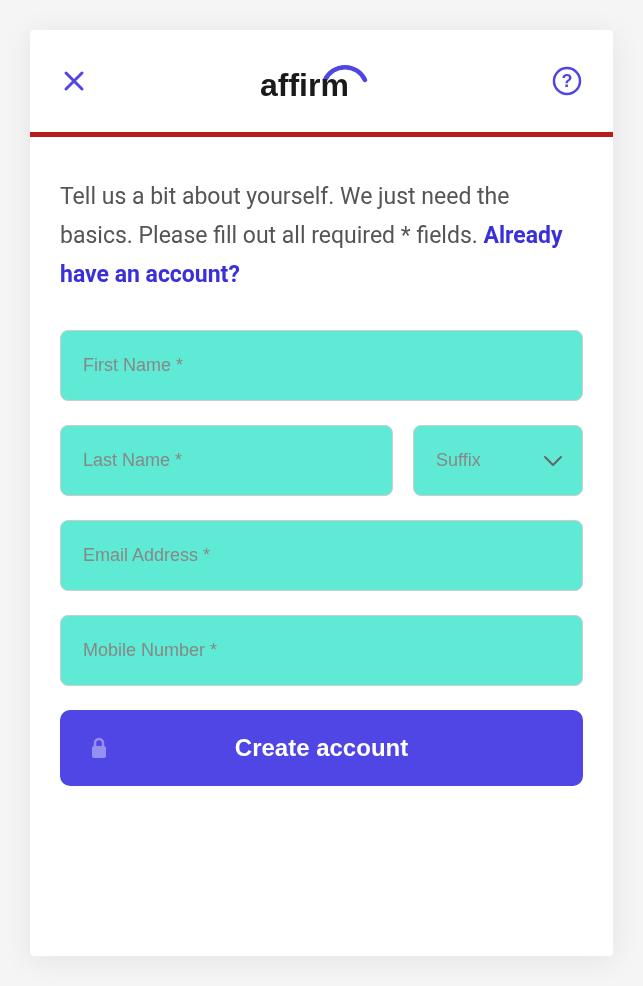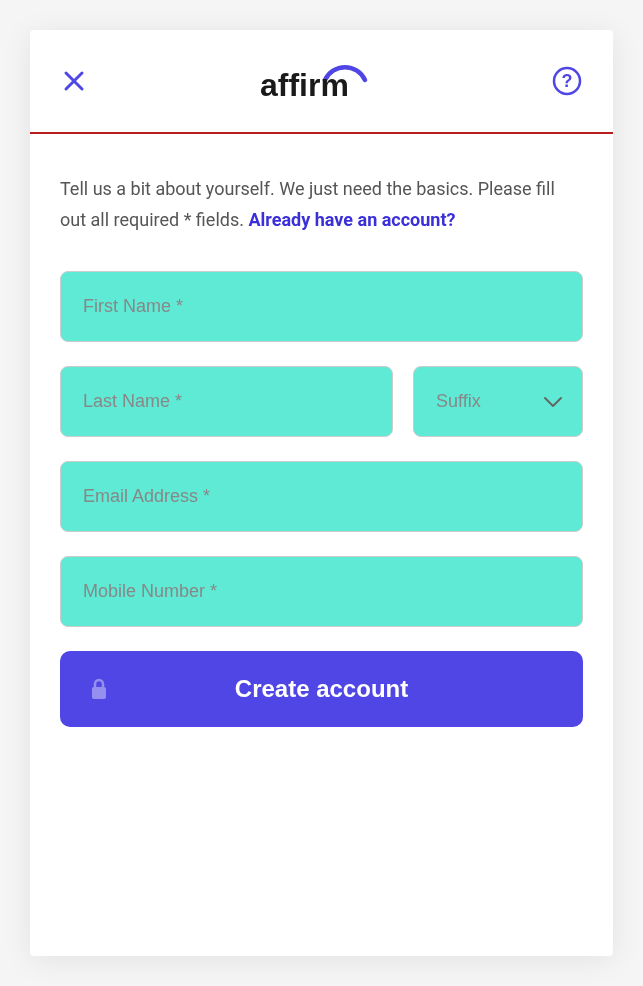--- a/index.html
+++ b/index.html
@@ -20,21 +20,21 @@
       box-shadow: 0 4px 30px rgba(0,0,0,0.08);
       height: 100%;
       display: flex;
       flex-direction: column;
     }
     .header {
       display: flex;
       align-items: center;
       justify-content: space-between;
       padding: 28px 30px;
-      border-bottom: 2px solid #b91c1c;
+      border-bottom: 5px solid #b91c1c;
     }
     .close-btn {
       cursor: pointer;
       display: flex;
       align-items: center;
       justify-content: center;
       width: 28px;
       height: 28px;
     }
     .logo {
@@ -54,21 +54,21 @@
       padding: 40px 30px 30px 30px;
       flex: 1;
     }
     .title {
       font-size: 30px;
       font-weight: 800;
       color: #1a1a1a;
       margin-bottom: 16px;
     }
     .subtitle {
-      font-size: 18px;
+      font-size: 23px;
       color: #555;
       line-height: 1.7;
       margin-bottom: 36px;
     }
     .link {
       color: #3a2fd9;
       font-weight: 700;
       cursor: pointer;
     }
     .form-group {

